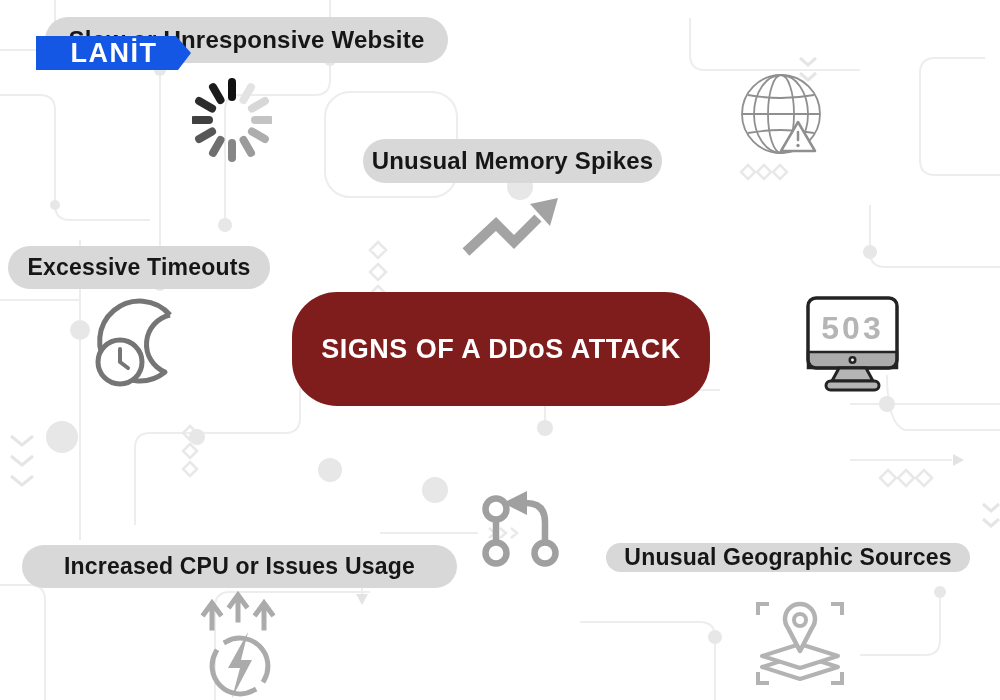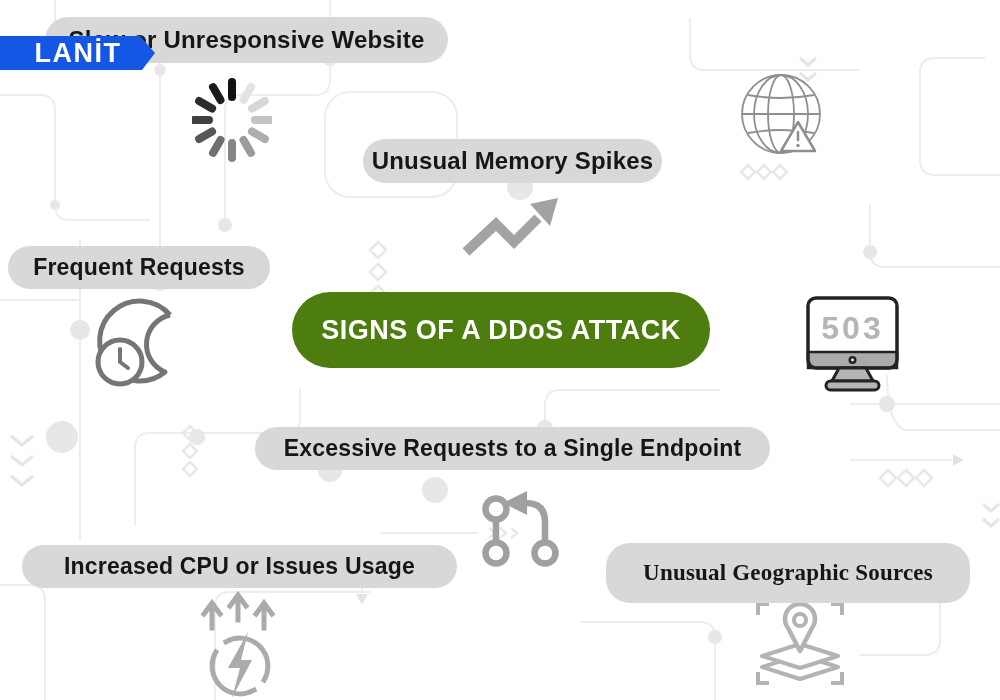--- a/index.html
+++ b/index.html
@@ -12,25 +12,25 @@
   .pill span{font-weight:bold;font-size:24px;color:#161616;white-space:nowrap;letter-spacing:0.2px;}
   .p1{left:45px;top:17px;width:403px;height:46px;}
   .p2{left:586px;top:15px;width:384px;height:44px;}
   .p3{left:363px;top:139px;width:299px;height:44px;}
   .p4{left:8px;top:246px;width:262px;height:43px;}
   .p4 span,.p5 span,.p7 span,.p8 span{font-size:23px;}
   .p5{left:713px;top:241px;width:257px;height:43px;}
   .p6{left:255px;top:427px;width:515px;height:43px;}
   .p6 span{font-size:23px;}
   .p7{left:22px;top:545px;width:435px;height:43px;}
-  .p8{left:606px;top:543px;width:364px;height:60px;font-family:Liberation Serif, serif;}
-  .center-pill{position:absolute;z-index:3;left:292px;top:292px;width:418px;height:76px;
-        background:#4d7c0f;border-radius:45px;display:flex;align-items:center;justify-content:center;}
+  .p8{left:606px;top:543px;width:364px;height:29px;}
+  .center-pill{position:absolute;z-index:3;left:292px;top:292px;width:418px;height:114px;
+        background:#7f1d1d;border-radius:45px;display:flex;align-items:center;justify-content:center;}
   .center-pill span{color:#ffffff;font-weight:bold;font-size:27px;letter-spacing:0.5px;white-space:nowrap;}
-  .logo{position:absolute;z-index:5;left:0;top:28px;}
+  .logo{position:absolute;z-index:5;left:0;top:28px;padding-left:36px;}
   svg text{font-family:"Liberation Sans",sans-serif;}
 </style>
 </head>
 <body>
 
 <div class="stage">
 
   <svg class="bg" width="1000" height="700" viewBox="0 0 1000 700">
     <g fill="none" stroke="#ededed" stroke-width="2">
       <path d="M55,0 V35 Q55,50 40,50 H0"></path>
@@ -91,24 +91,21 @@
     </g>
   </svg>
 
   <div class="pill p1">
     <span>Slow or Unresponsive Website</span>
   </div>
   <div class="pill p3">
     <span>Unusual Memory Spikes</span>
   </div>
   <div class="pill p4">
-    <span>Frequent Requests</span>
-  </div>
-  <div class="pill p6">
-    <span>Excessive Requests to a Single Endpoint</span>
+    <span>Excessive Timeouts</span>
   </div>
   <div class="pill p7">
     <span>Increased CPU or Issues Usage</span>
   </div>
   <div class="pill p8">
     <span>Unusual Geographic Sources</span>
   </div>
 
   <div class="center-pill">
     <span>SIGNS OF A DDoS ATTACK</span>

